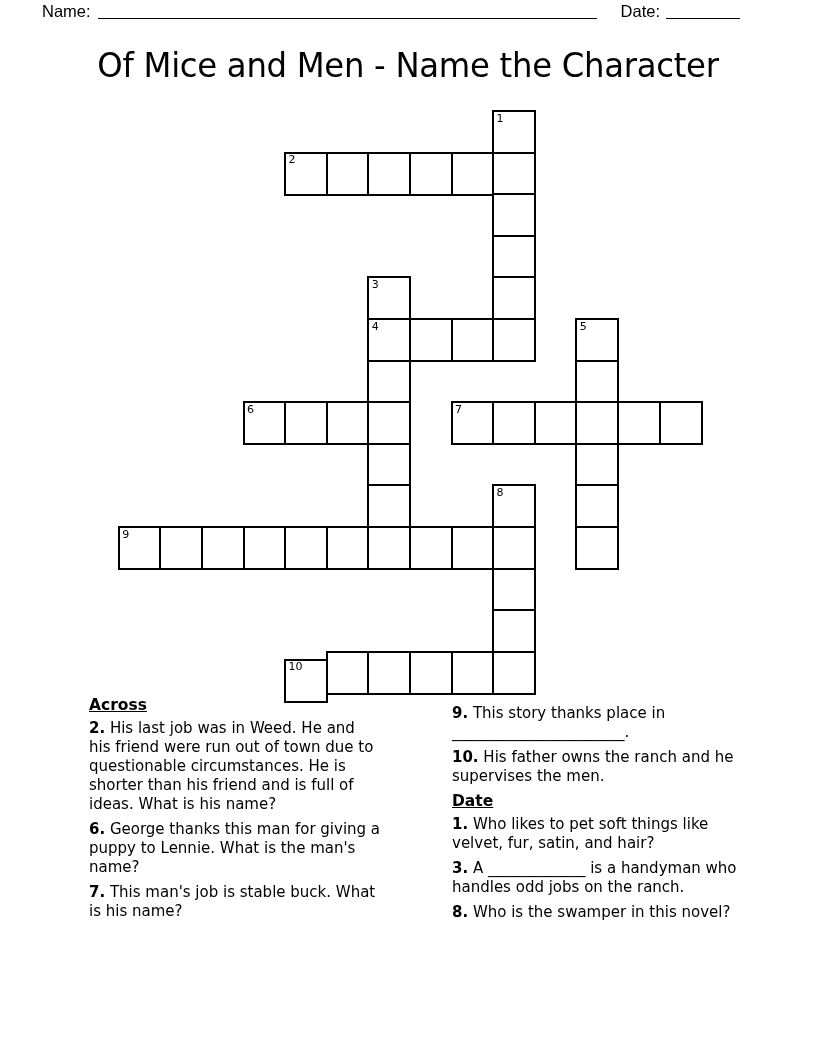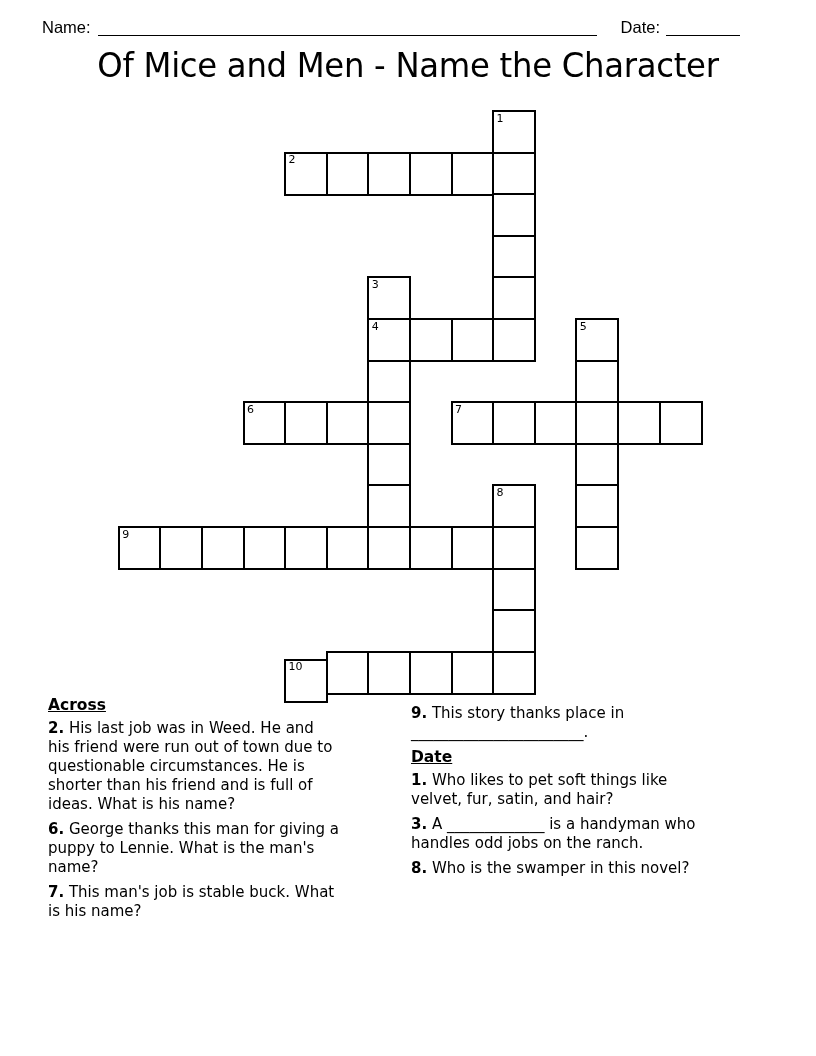--- a/index.html
+++ b/index.html
@@ -3,23 +3,23 @@
 <meta charset="utf-8">
 <style>
   html,body{margin:0;padding:0;background:#fff;}
   .page{
     position:relative;width:816px;height:1056px;background:#ffffff;
     color:#000;overflow:hidden;font-family:"DejaVu Sans",sans-serif;
   }
   
   .header{
     position:absolute;top:2px;left:42px;width:698px;
-    display:flex;align-items:center;
+    display:flex;align-items:flex-start;
     font-family:"Liberation Sans","DejaVu Sans",sans-serif;
-    font-size:16.5px;line-height:19px;margin-top:16px;
+    font-size:16.5px;line-height:19px;
   }
   .hlabel{flex:none;}
   .blank{border-bottom:1.7px solid #000;height:17px;box-sizing:border-box;}
   .name-blank{flex:1;margin-left:7px;}
   .date-label{margin-left:24px;}
   .date-blank{width:74px;margin-left:6px;flex:none;}
   
   .title{
     position:absolute;top:47px;left:0;width:816px;text-align:center;
     font-size:34px;line-height:37px;font-weight:normal;margin:0;
@@ -33,21 +33,21 @@
   }
   .cellnum{
     display:block;font-size:11px;line-height:12px;
     padding:0.5px 0 0 2.5px;font-family:"DejaVu Sans",sans-serif;
   }
   
   .clues{
     position:absolute;top:696px;left:48px;width:734px;
     display:flex;font-size:15px;line-height:19px;
   }
-  .clues-left{width:363px;flex:none;}
+  .clues-left{width:363px;flex:none;margin-left:41px;}
   .clues-right{flex:1;padding-top:8px;box-sizing:border-box;}
   .clue-heading{
     font-size:15.5px;font-weight:bold;text-decoration:underline;
     margin:0 0 4px 0;
   }
   .down-heading{margin-top:3px;}
   .clue{margin:0 0 6px 0;white-space:pre-line;}
   .cnum{font-weight:bold;}
 </style>
 </head>
@@ -152,20 +152,22 @@
 puppy to Lennie. What is the man's
 name?</span></p>
           <p class="clue"><b class="cnum">7.</b><span> This man's job is stable buck. What
 is his name?</span></p>
         </div>
     </div>
     <div class="clues-right">
       <div id="across-right">
           <p class="clue"><b class="cnum">9.</b><span> This story thanks place in
 _______________________.</span></p>
+          <p class="clue"><b class="cnum">10.</b><span> His father owns the ranch and he
+supervises the men.</span></p>
         </div>
       <p class="clue-heading down-heading">Date</p>
       <div id="down-list">
           <p class="clue"><b class="cnum">1.</b><span> Who likes to pet soft things like
 velvet, fur, satin, and hair?</span></p>
           <p class="clue"><b class="cnum">3.</b><span> A _____________ is a handyman who
 handles odd jobs on the ranch.</span></p>
           <p class="clue"><b class="cnum">8.</b><span> Who is the swamper in this novel?</span></p>
         </div>
     </div>

